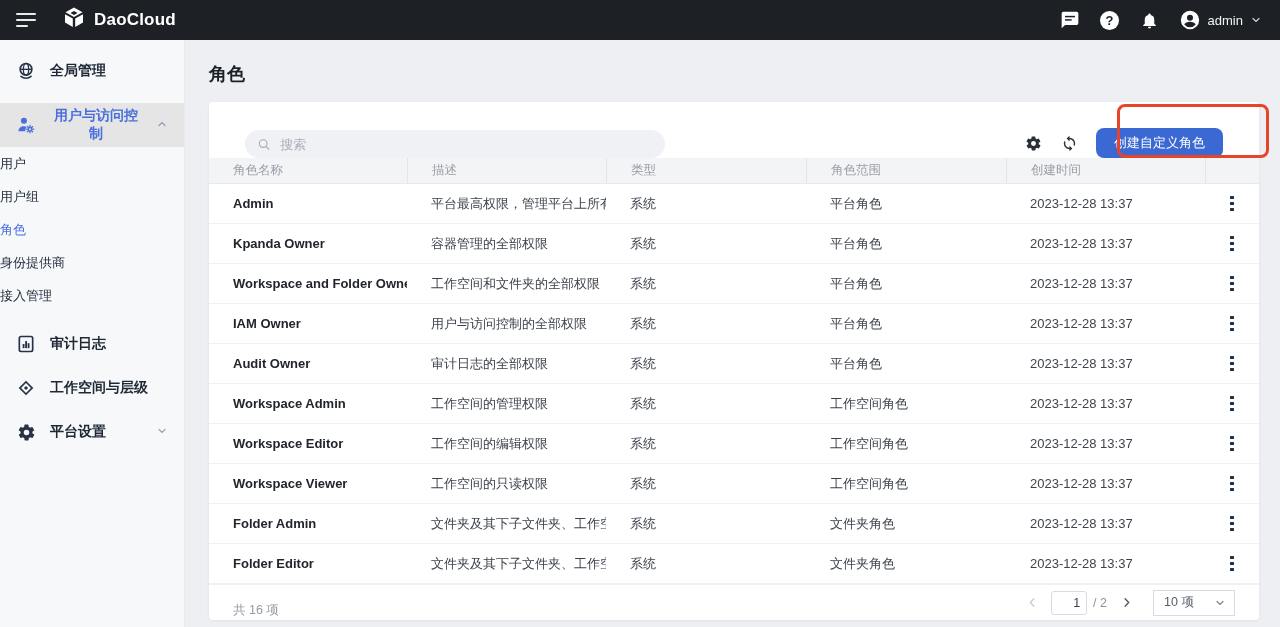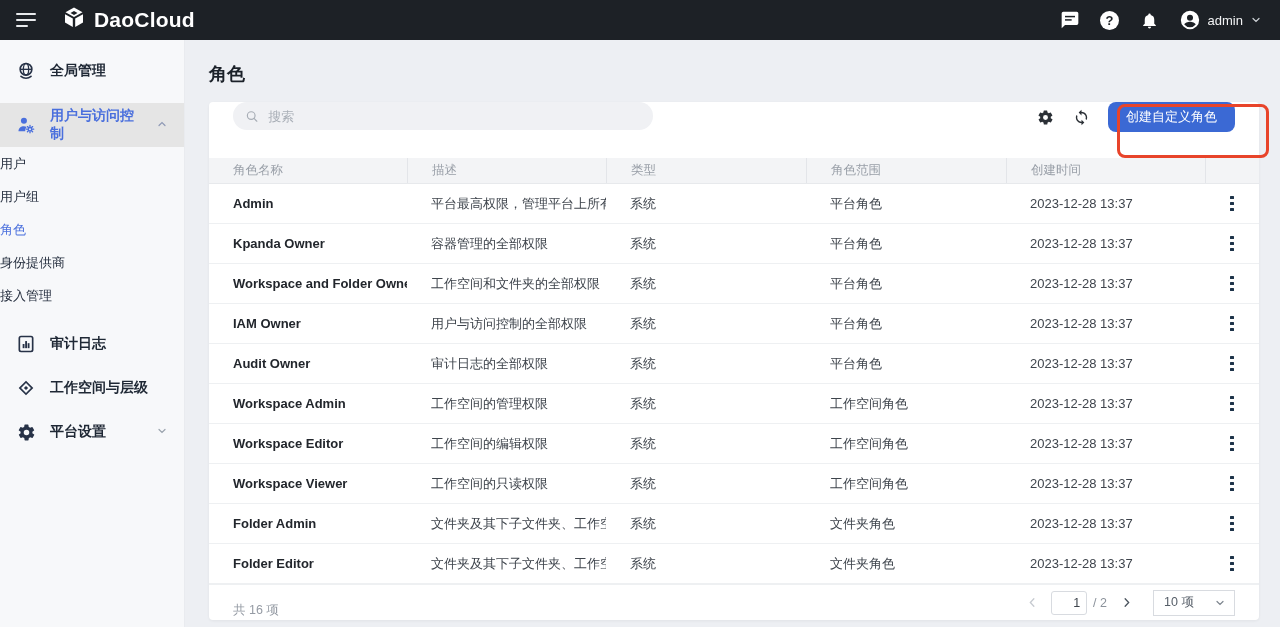--- a/index.html
+++ b/index.html
@@ -8,49 +8,49 @@
 
   
   .topbar{height:40px;background:#1d2126;display:flex;align-items:center;color:#fff;}
   .hamburger{width:46px;height:40px;display:flex;flex-direction:column;justify-content:center;
     gap:4px;padding-left:16px;cursor:pointer;}
   .hamburger i{display:block;height:2px;background:#e8eaec;border-radius:1px;}
   .hamburger i:nth-child(1){width:20px}
   .hamburger i:nth-child(2){width:20px}
   .hamburger i:nth-child(3){width:12px}
   .brand{display:flex;align-items:center;gap:8px;margin-left:16px;}
-  .brand-name{font-size:21px;font-weight:bold;letter-spacing:.2px;}
+  .brand-name{font-size:17px;font-weight:bold;letter-spacing:.2px;}
   .topbar-right{margin-left:auto;display:flex;align-items:center;gap:18px;padding-right:18px;}
   .tb-icon{width:22px;height:22px;display:flex;align-items:center;justify-content:center;cursor:pointer;}
   .help-circle{width:19px;height:19px;border-radius:50%;background:#fff;color:#1d2126;
     font-size:13px;font-weight:bold;display:flex;align-items:center;justify-content:center;}
   .user-chip{display:flex;align-items:center;gap:7px;cursor:pointer;}
   .user-chip .uname{font-size:13px;color:#f2f3f4;}
 
   
   .shell{display:flex;height:587px;}
-  .sidebar{width:185px;background:#f7f8fa;border-right:1px solid #e9ebef;padding-top:9px;flex-shrink:0;}
+  .sidebar{width:185px;background:#f7f8fa;border-right:1px solid #e9ebef;padding-top:9px;flex-shrink:0;text-align:center;}
   .main{flex:1;padding:16px 20px 0 24px;overflow:hidden;}
 
   
   .side-item{height:44px;display:flex;align-items:center;gap:14px;padding:0 16px;
     font-size:14px;font-weight:bold;color:#1f2835;cursor:pointer;}
   .side-item .svg-ic{width:20px;height:20px;flex-shrink:0;display:flex;align-items:center;justify-content:center;}
   .side-item.active{background:#e5e5e5;color:#4a6fdd;}
   .side-item .chev{margin-left:auto;}
   .side-sub{height:33px;display:flex;align-items:center;font-size:13px;
     color:#273040;cursor:pointer;font-weight:normal;}
   .side-sub.active{color:#4a6fdd;}
   .side-gap{height:10px;}
 
   
   .page-title{font-size:18px;font-weight:bold;color:#1b2129;margin:6px 0 16px 0;}
   .card{position:relative;background:#fff;border-radius:4px;box-shadow:0 1px 3px rgba(31,35,41,.06);
     width:1050px;}
-  .toolbar{height:56px;display:flex;align-items:flex-start;padding:0 24px;}
+  .toolbar{height:56px;display:flex;align-items:flex-end;padding:0 36px;}
   .search-pill{width:420px;height:28px;background:#f0f1f4;border-radius:14px;display:flex;
     align-items:center;padding:0 12px;gap:7px;}
   .search-pill input{border:none;background:transparent;outline:none;font-size:13px;color:#333;
     width:100%;font-family:inherit;}
   .search-pill input::placeholder{color:#a8aeb6;}
   .toolbar-right{margin-left:auto;display:flex;align-items:center;gap:18px;}
   .tool-ic{width:18px;height:18px;cursor:pointer;display:flex;align-items:center;justify-content:center;}
   .primary-btn{height:30px;padding:0 18px;background:#3b69d4;color:#fff;font-size:13px;
     border:none;border-radius:8px;cursor:pointer;font-family:inherit;}
   .annotation{position:absolute;top:2px;right:-10px;width:152px;height:54px;

